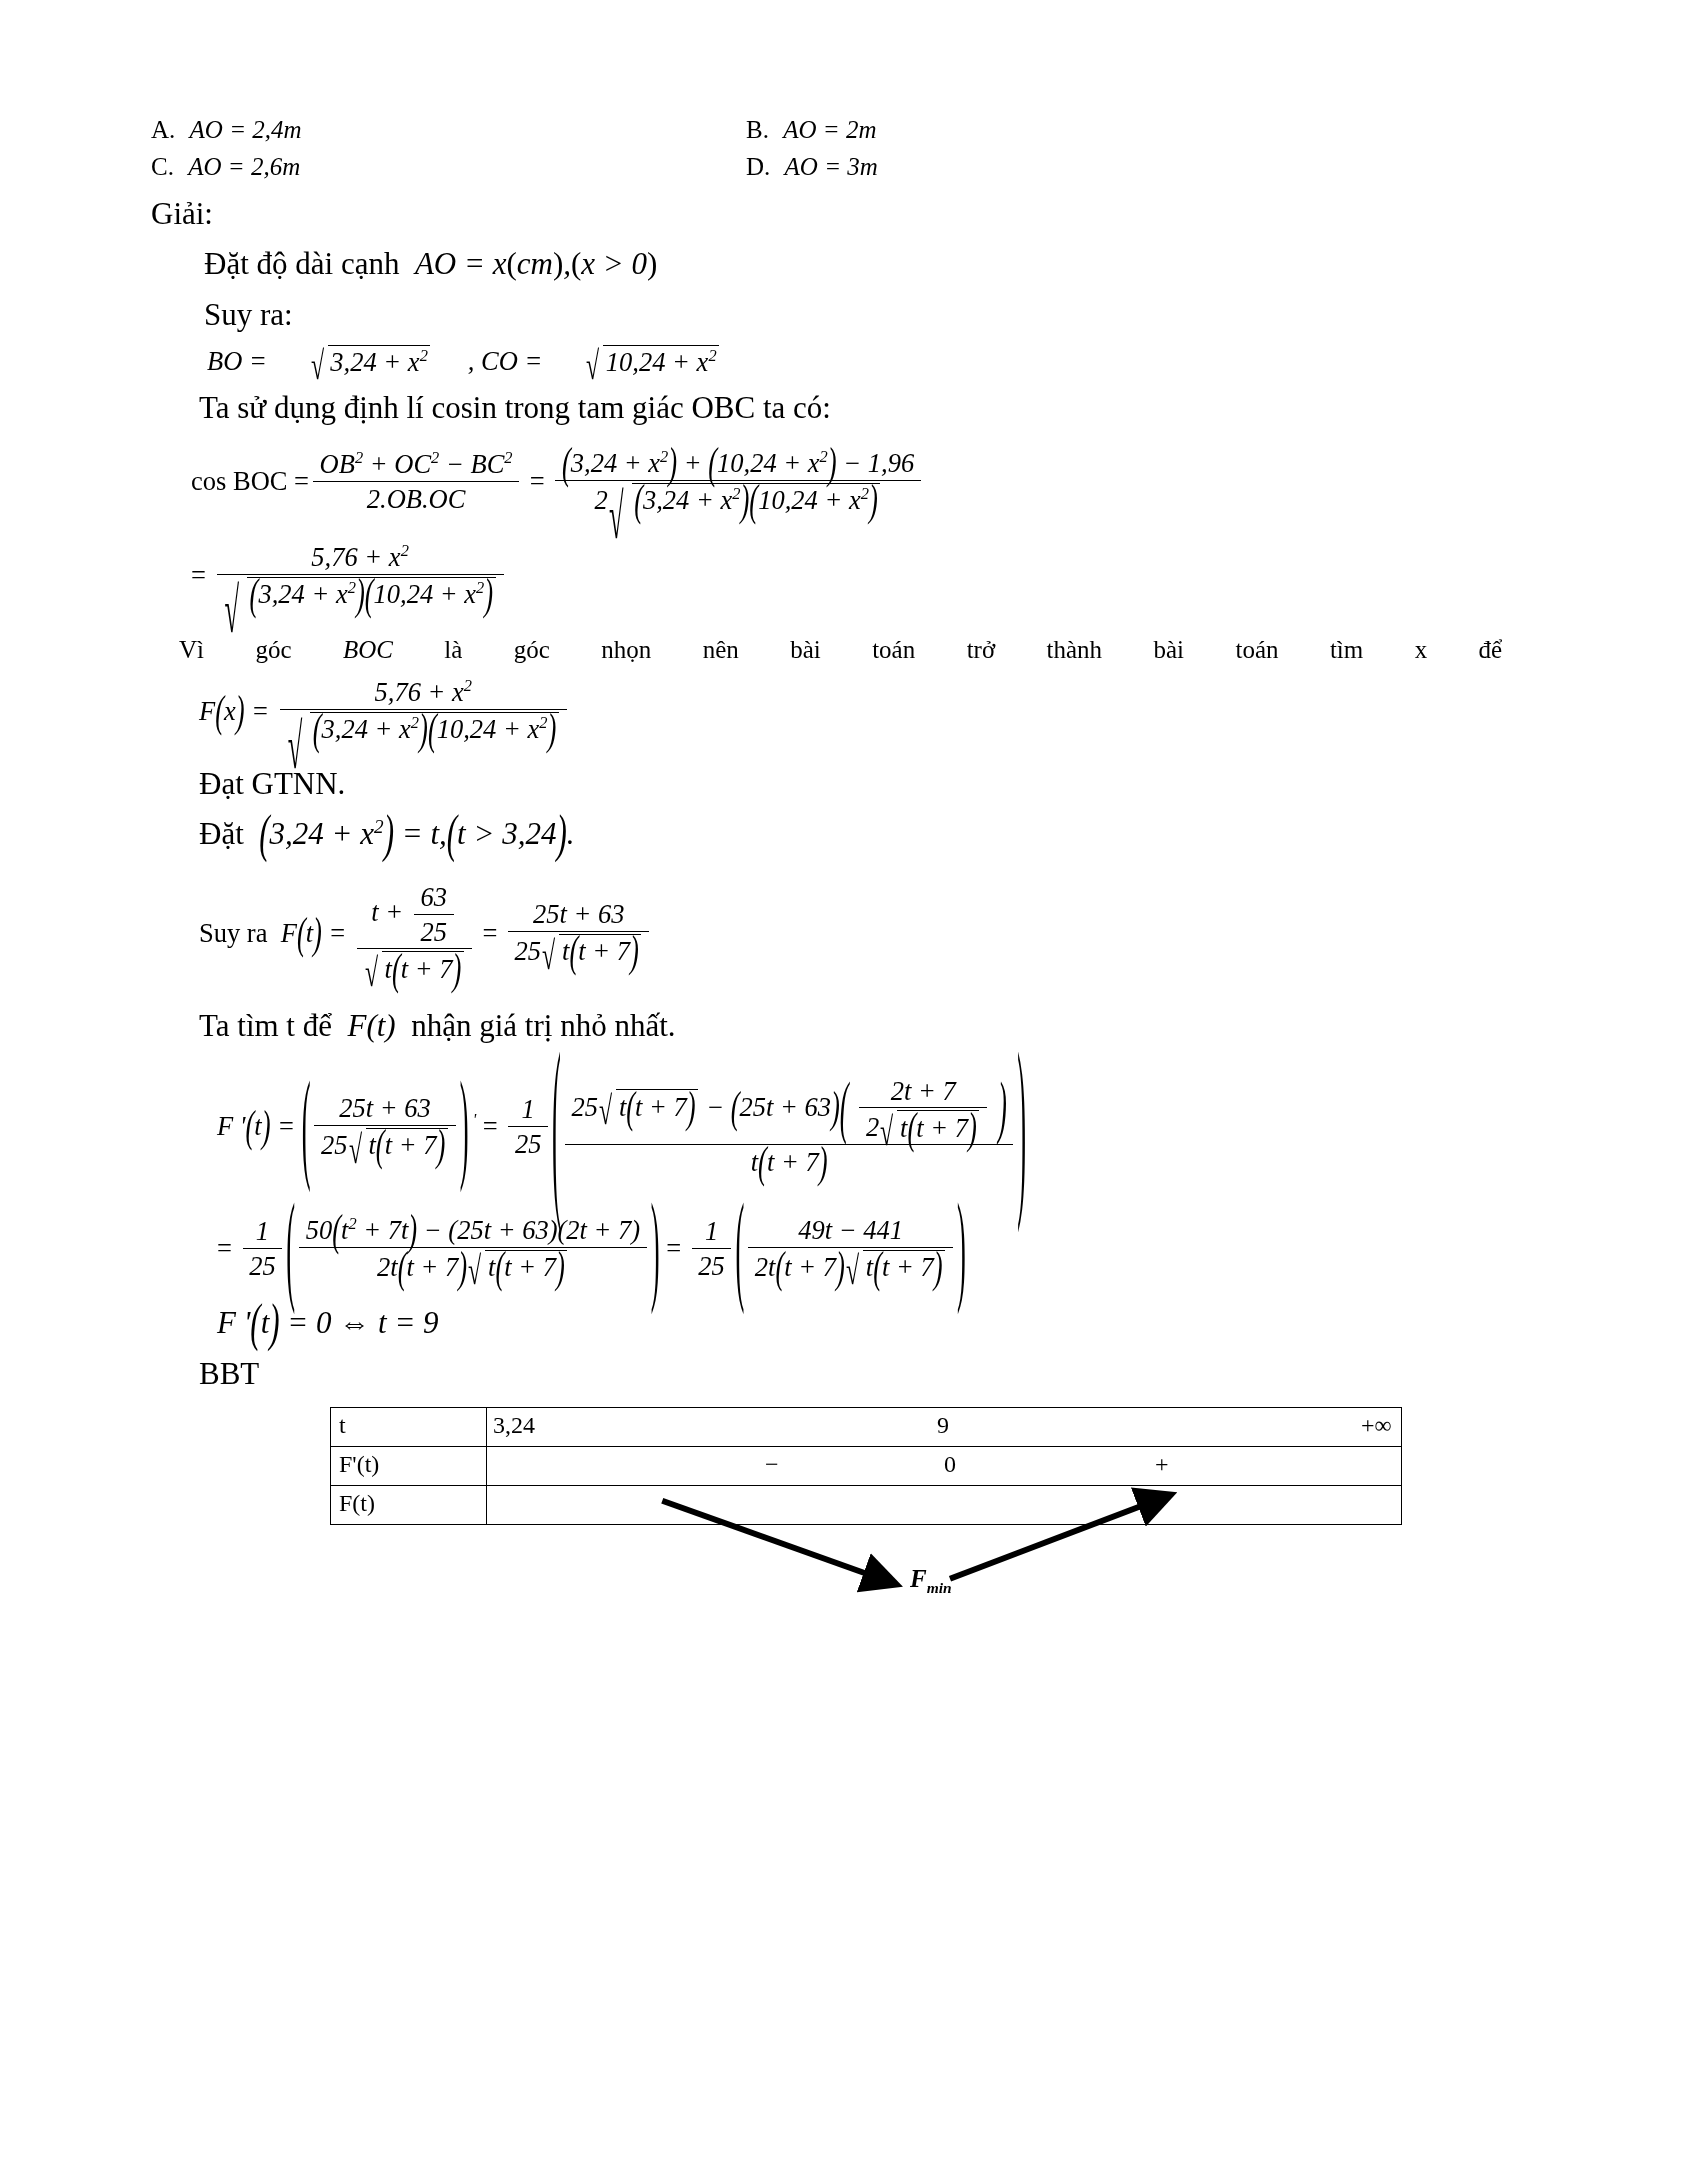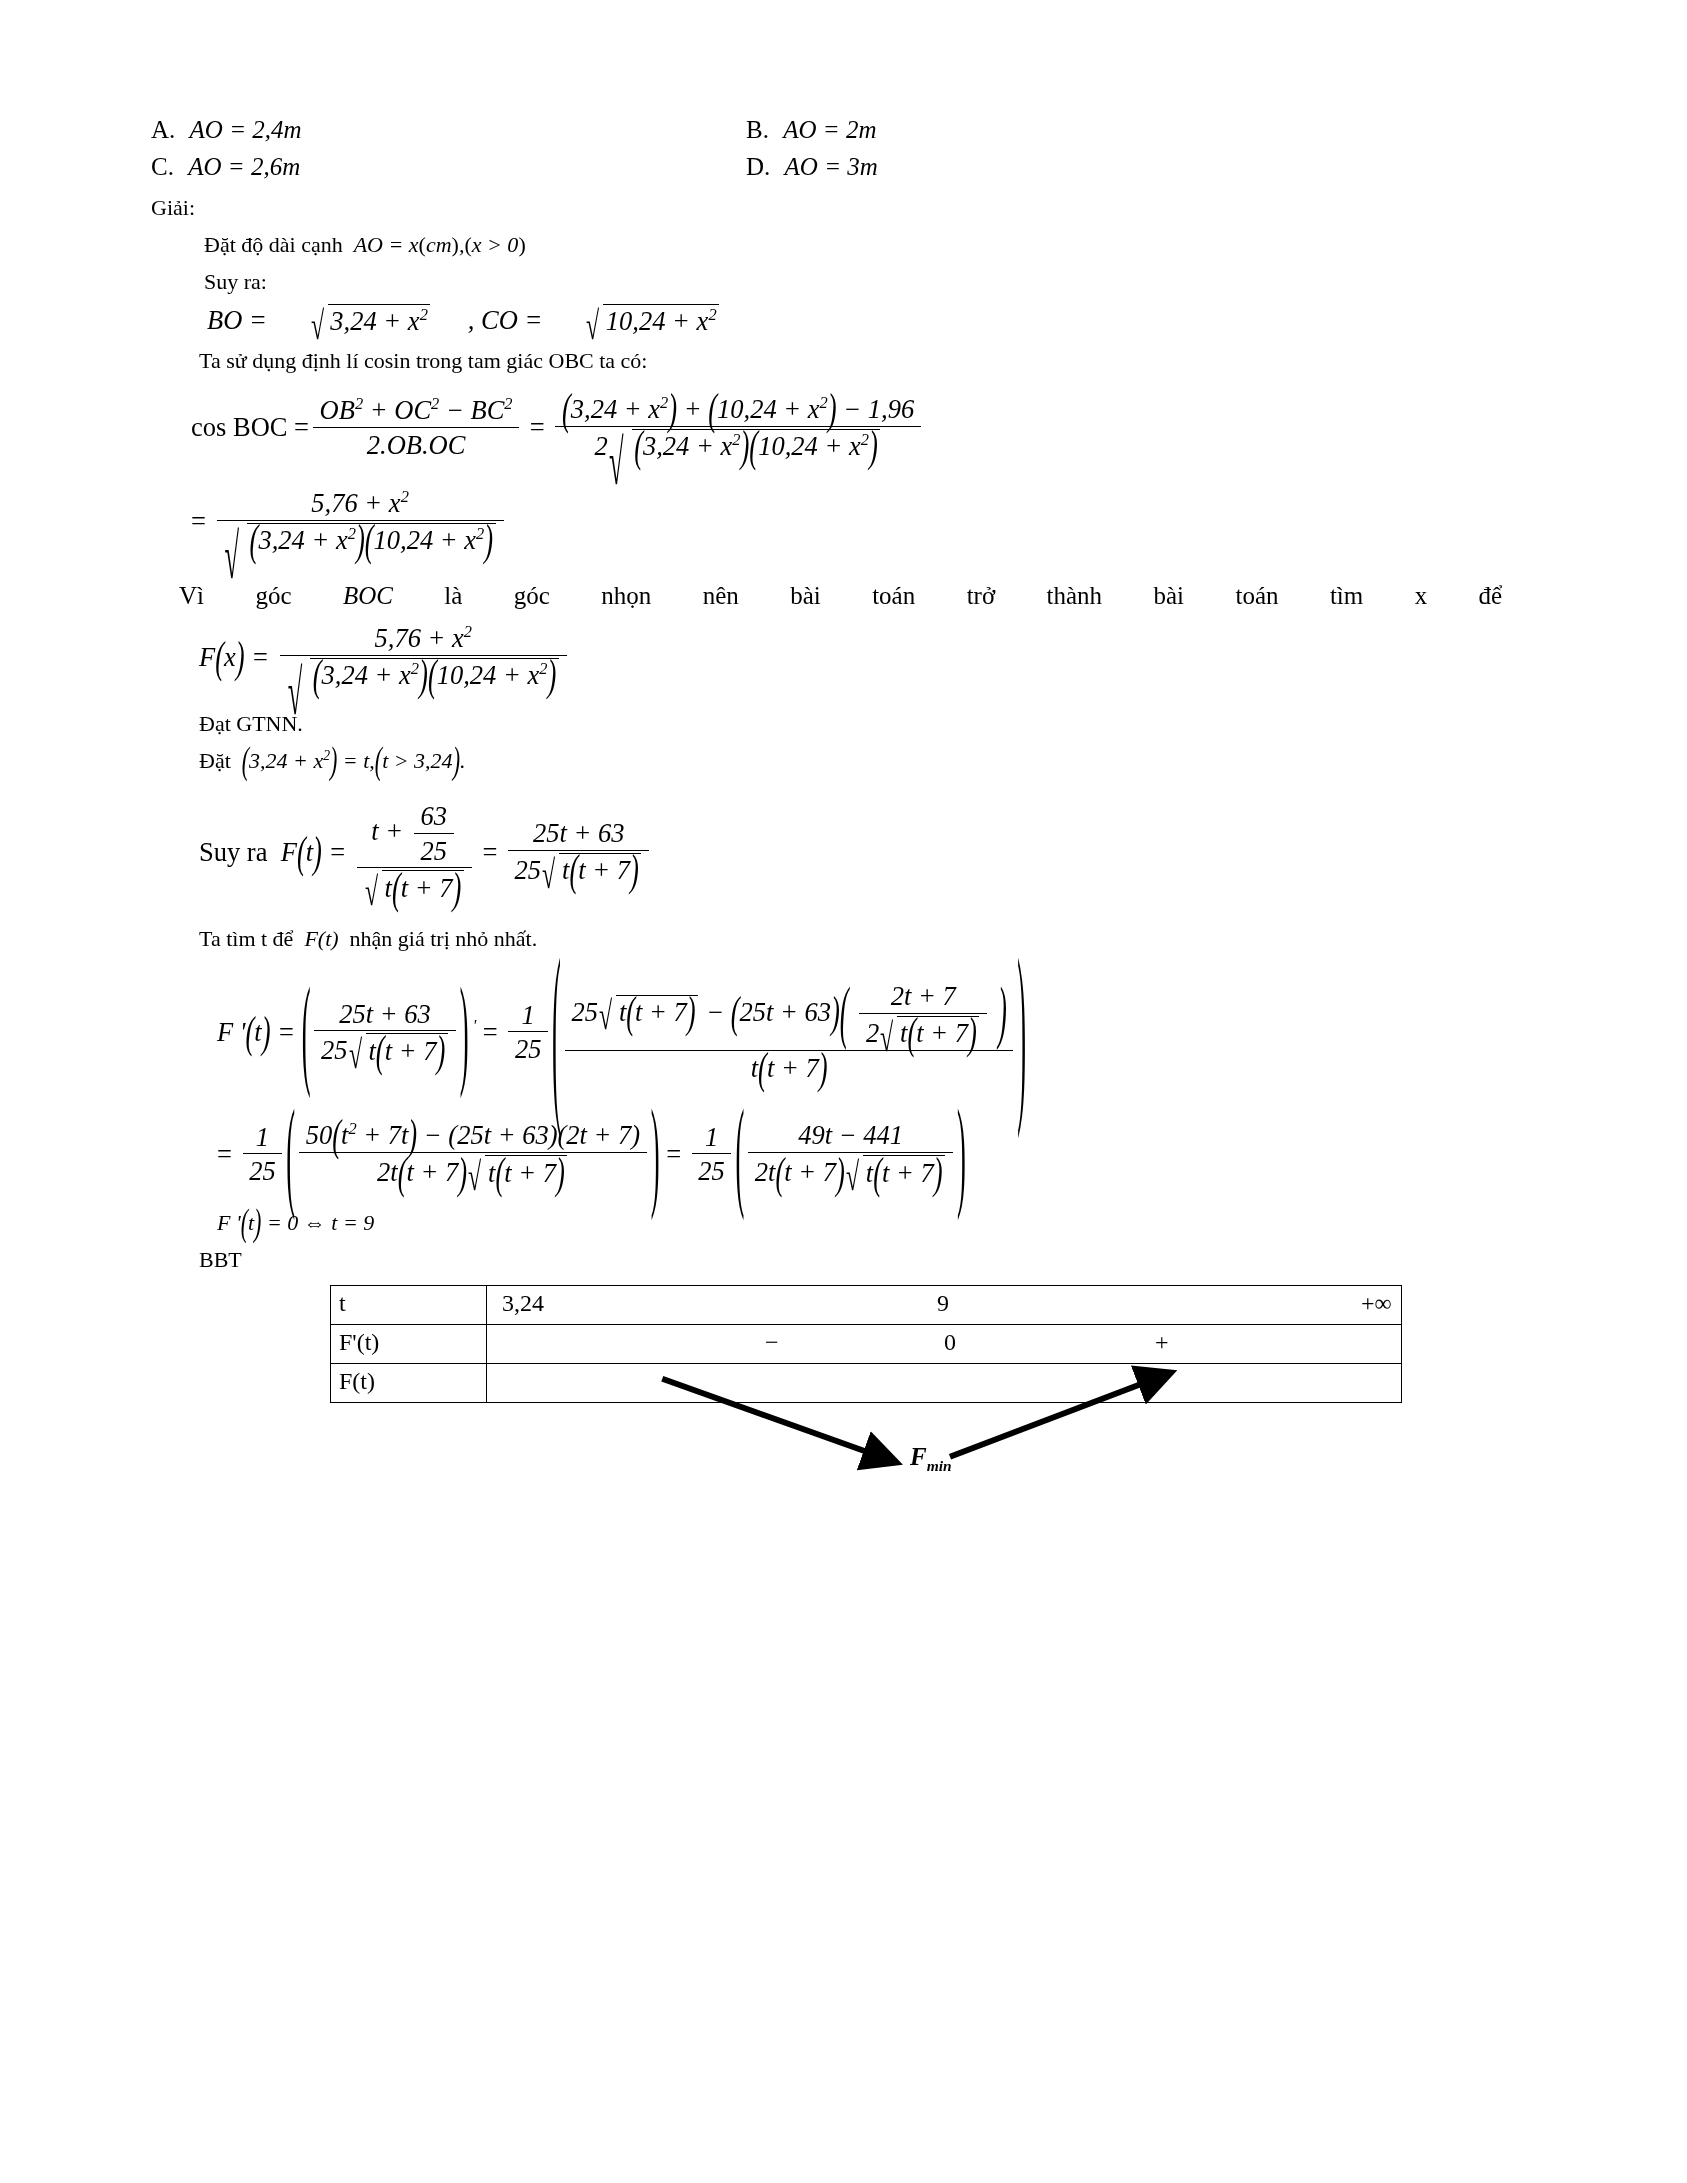--- a/index.html
+++ b/index.html
@@ -39,21 +39,21 @@
     display: flex;
     align-items: baseline;
     font-size: 25px;
     margin-bottom: 9.3px;
   }
   .ans-a { width: 595px; }
   .ans-b { width: 595px; }
   .ans-label { font-style: normal; margin-right: 8px; }
 
   .line {
-    font-size: 22px;
+    font-size: 31px;
     line-height: 1.5;
     margin-bottom: 4px;
   }
   .indent1 { margin-left: 53px; }
   .indent2 { margin-left: 48px; }
 
   
   .frac {
     display: inline-block;
     vertical-align: middle;
@@ -134,21 +134,21 @@
   .bbt-arrowcell { position: relative; height: 126px; padding: 0; font-weight: bold; }
   .arrow-svg { position: absolute; left: 0; top: 0; }
   .fmin {
     position: absolute;
     left: 423px;
     top: 79px;
     font-size: 25px;
     font-style: italic;
   }
   .tick-row td { position: relative; }
-  .pos-324 { position: absolute; left: 15px; top: 4px; }
+  .pos-324 { position: absolute; left: 6px; top: 4px; }
   .pos-9 { position: absolute; left: 450px; top: 4px; }
   .pos-inf { position: absolute; right: 9.3px; top: 4px; }
   .pos-minus { position: absolute; left: 278px; top: 4px; }
   .pos-zero { position: absolute; left: 457px; top: 4px; }
   .pos-plus { position: absolute; left: 668px; top: 4px; }
   .nowrap { white-space: nowrap; }
 </style>
 </head>
 <body>
 

